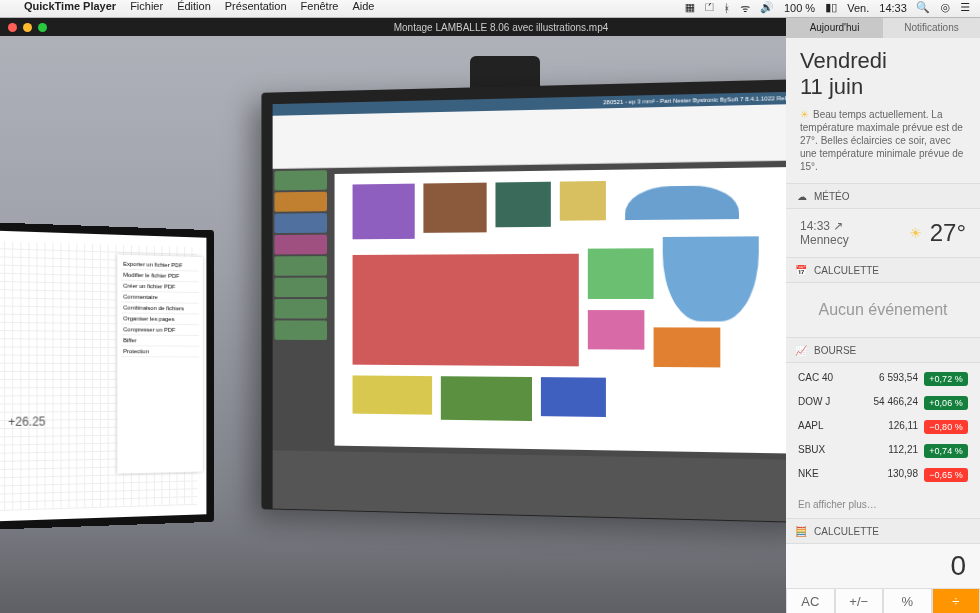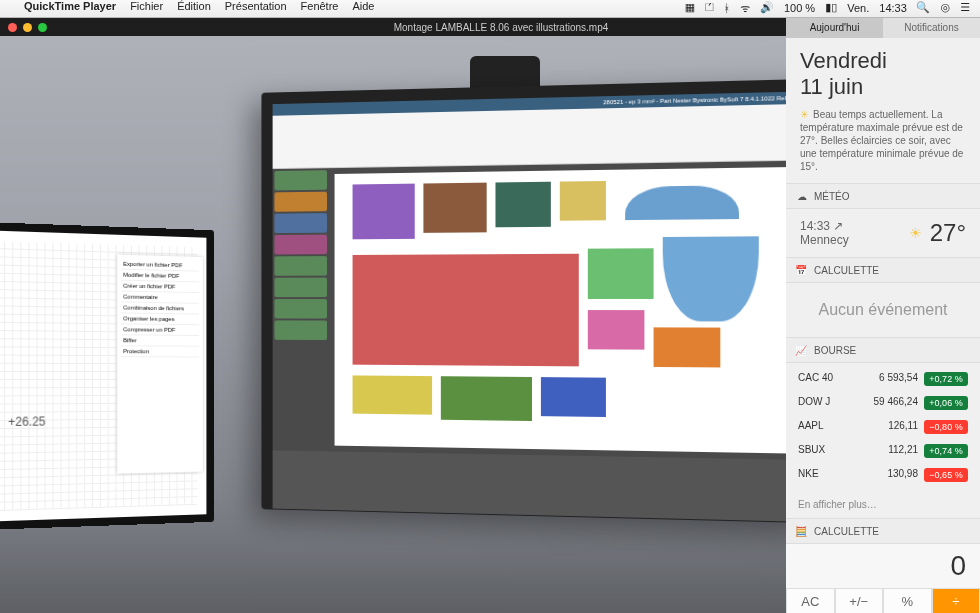--- a/index.html
+++ b/index.html
@@ -216,21 +216,21 @@
     <span>BOURSE</span>
   </div>
   <div class="stocks">
     <div class="stock-row">
       <span class="sym">CAC 40</span>
       <span class="price">6 593,54</span>
       <span class="chg up">+0,72 %</span>
     </div>
     <div class="stock-row">
       <span class="sym">DOW J</span>
-      <span class="price">59 466,24</span>
+      <span class="price">54 466,24</span>
       <span class="chg up">+0,06 %</span>
     </div>
     <div class="stock-row">
       <span class="sym">AAPL</span>
       <span class="price">126,11</span>
       <span class="chg dn">−0,80 %</span>
     </div>
     <div class="stock-row">
       <span class="sym">SBUX</span>
       <span class="price">112,21</span>

